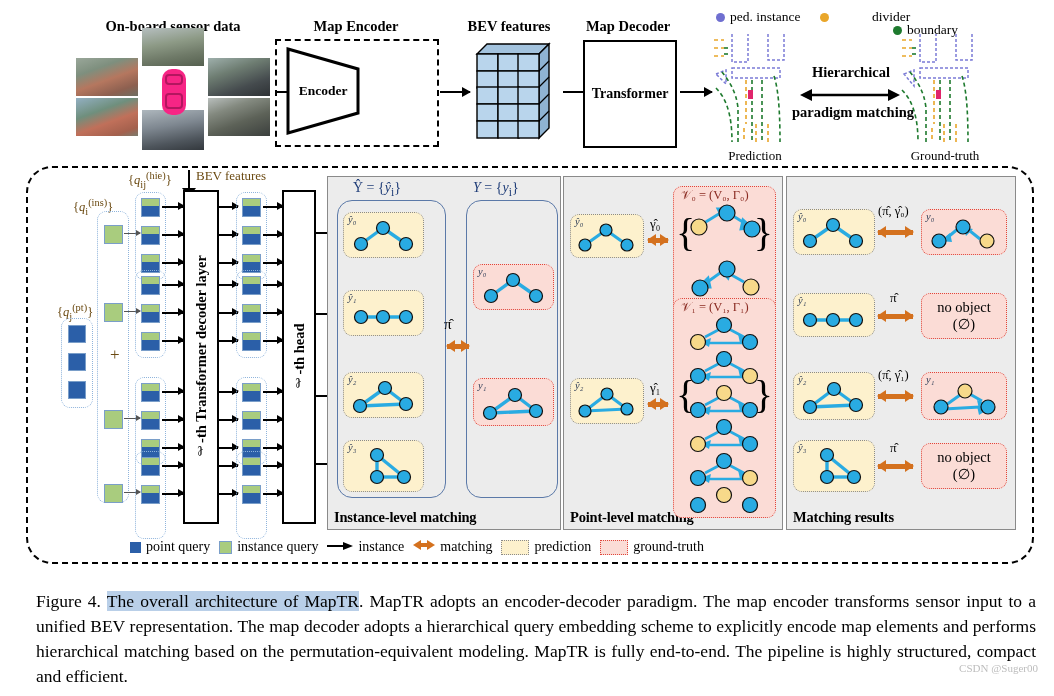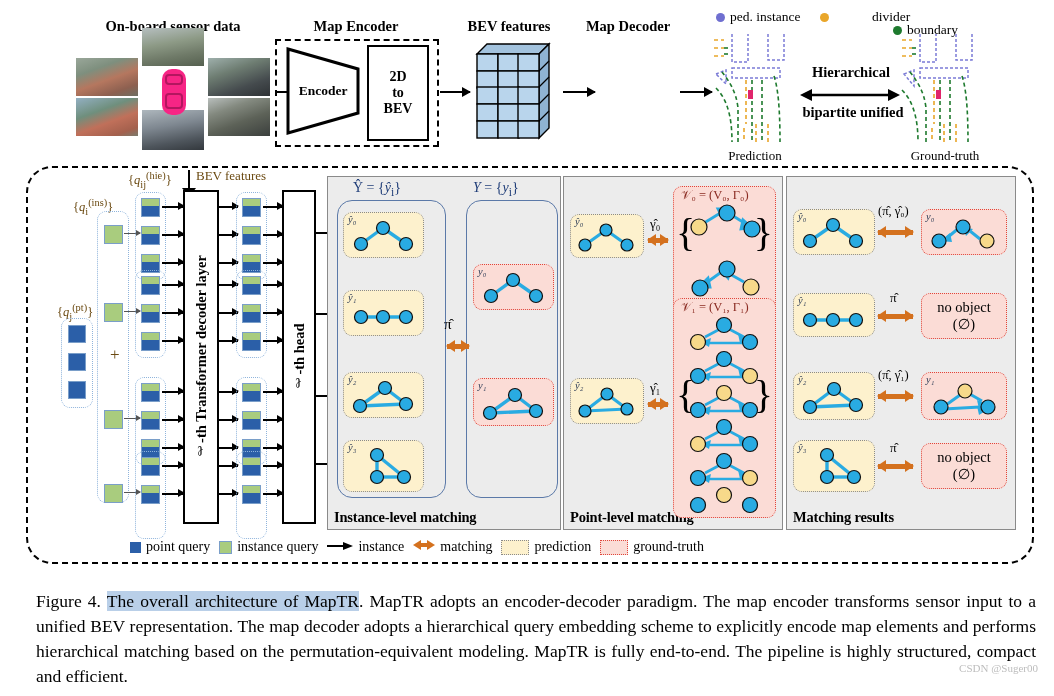--- a/index.html
+++ b/index.html
@@ -151,23 +151,20 @@
   <div class="sec-title abs" style="left:276px;top:18px;width:160px;">Map Encoder</div>
   <div class="dashbox" style="left:275px;top:39px;width:160px;height:104px;"></div>
 
   <div class="trapz" style="left:284px;top:45px;width:78px;height:92px;">
     <svg width="78" height="92" viewBox="0 0 78 92">
       <polygon points="4,4 74,24 74,68 4,88" fill="#fff" stroke="#000" stroke-width="3"></polygon>
     </svg>
   </div>
   <div class="abs bold" style="left:286px;top:83px;width:74px;text-align:center;font-size:13.5px;">Encoder</div>
 
-  <div class="solidbox" style="left:367px;top:45px;width:58px;height:92px;">
-    <span>2D<br>to<br>BEV</span>
-  </div>
 
   <div class="arrow" style="left:440px;top:91px;width:30px;"></div>
 
   <div class="sec-title abs" style="left:450px;top:18px;width:118px;">BEV features</div>
   <div class="bevwrap" style="left:473px;top:40px;width:86px;height:104px;">
     <svg width="86" height="104" viewBox="0 0 86 104">
       <polygon points="4,14 14,4 76,4 66,14" fill="#a3c3de" stroke="#000" stroke-width="1.4"></polygon>
       <polygon points="66,14 76,4 76,88 66,98" fill="#8fb3d2" stroke="#000" stroke-width="1.4"></polygon>
       <g fill="#b9d5ec" stroke="#000" stroke-width="1.4">
         <rect x="4" y="14" width="21" height="17"></rect>
@@ -191,20 +188,23 @@
           <line x1="66" y1="47" x2="76" y2="37"></line>
         <line x1="66" y1="64" x2="76" y2="54"></line>
           <line x1="66" y1="81" x2="76" y2="71"></line>
       </g>
     </svg>
   </div>
 
   <div class="arrow" style="left:563px;top:91px;width:32px;"></div>
 
   <div class="sec-title abs" style="left:570px;top:18px;width:116px;">Map Decoder</div>
+  <div class="solidbox" style="left:583px;top:40px;width:90px;height:104px;">
+    <span>Transformer</span>
+  </div>
 
   <div class="arrow" style="left:680px;top:91px;width:32px;"></div>
 
   <div>
     <div class="tlegend" style="left:716px;top:9px;">
       <span class="tdot" style="background:#6f6fd0;"></span>
       <span>ped. instance</span>
     </div>
     <div class="tlegend" style="left:820px;top:9px;gap:43px;">
       <span class="tdot" style="background:#e9a62a;"></span>
@@ -248,21 +248,21 @@
   <div class="abs" style="left:700px;top:148px;width:110px;text-align:center;font-size:13px;">Prediction</div>
 
   <div class="abs bold" style="left:788px;top:64px;width:126px;text-align:center;font-size:14.5px;">Hierarchical</div>
   <div class="abs" style="left:800px;top:88px;width:100px;height:14px;">
     <svg width="100" height="14" viewBox="0 0 100 14">
       <line x1="10" y1="7" x2="90" y2="7" stroke="#000" stroke-width="2.6"></line>
       <polygon points="0,7 12,1 12,13" fill="#000"></polygon>
         <polygon points="100,7 88,1 88,13" fill="#000"></polygon>
     </svg>
   </div>
-  <div class="abs bold" style="left:780px;top:104px;width:146px;text-align:center;font-size:14.5px;">bipartite unified</div>
+  <div class="abs bold" style="left:780px;top:104px;width:146px;text-align:center;font-size:14.5px;">paradigm matching</div>
 
   <div class="abs" style="left:894px;top:28px;width:100px;height:118px;">
     <svg width="100" height="118" viewBox="0 0 100 118">
       <g stroke="#7b7bd6" stroke-width="1.5" fill="none" stroke-dasharray="3 2">
         <path d="M26,6 L26,34 L42,34 L42,6"></path>
         <path d="M62,6 L62,32 L78,32 L78,6"></path>
         <path d="M26,40 L74,40 L74,50 L26,50 Z"></path>
         <path d="M10,46 L20,42 L20,58 Z"></path>
       </g>
       <g stroke="#1e7a2e" stroke-width="1.6" fill="none" stroke-dasharray="4 3">

